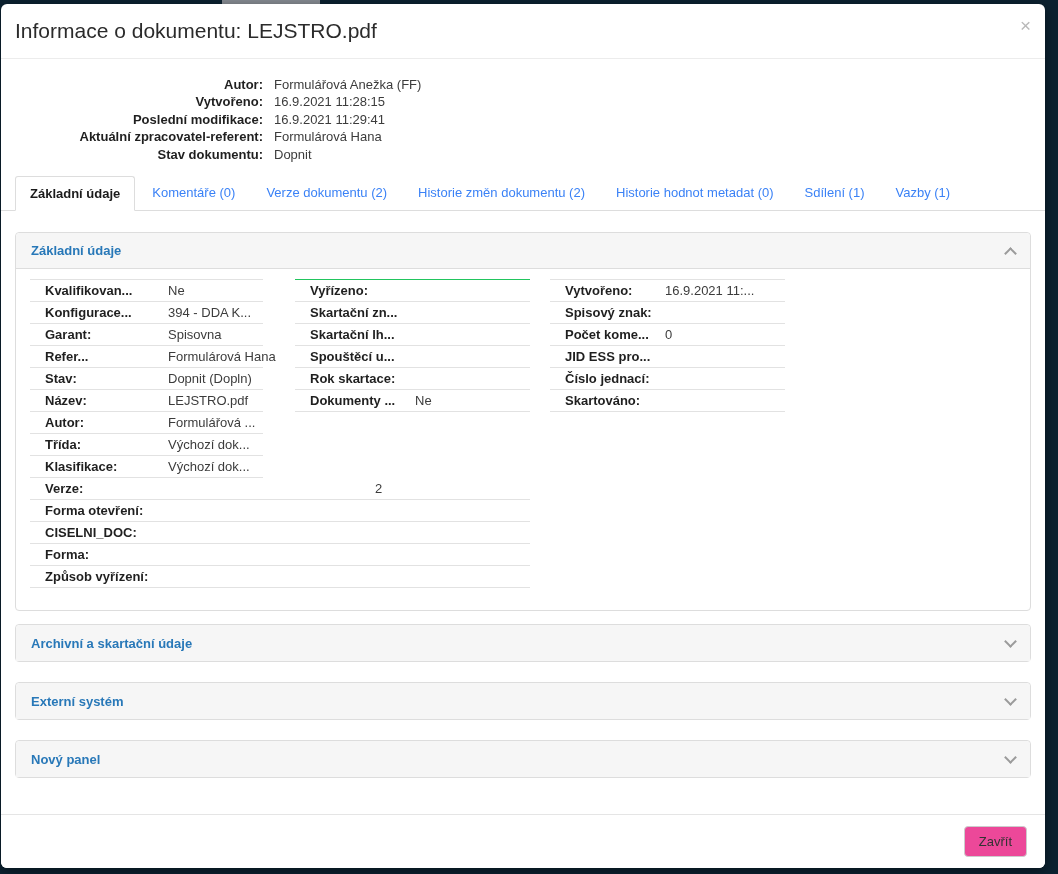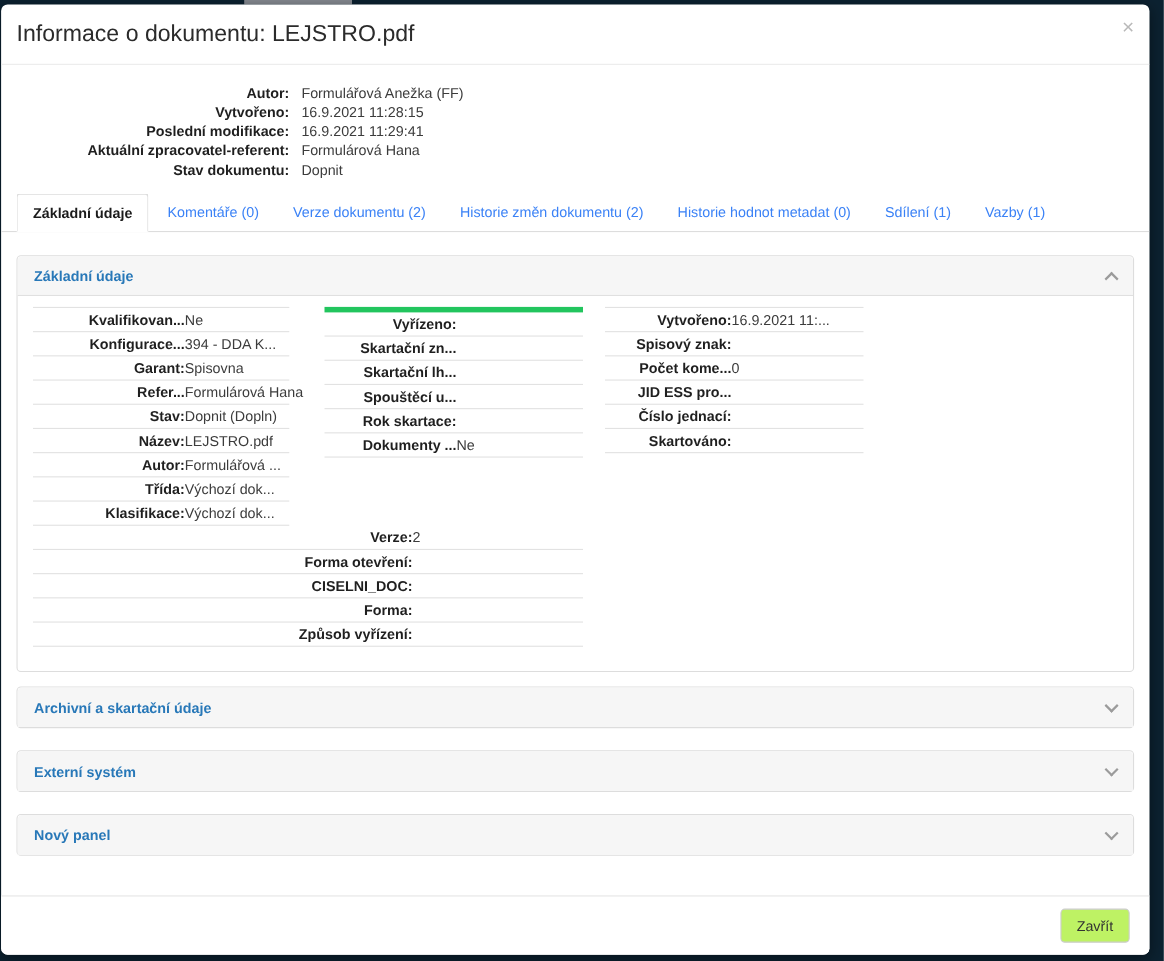--- a/index.html
+++ b/index.html
@@ -40,35 +40,35 @@
   .panel-header{ background:#f6f6f6; height:36px; padding:0 15px; display:flex; align-items:center;
                  justify-content:space-between; border-radius:4px 4px 0 0; cursor:pointer; }
   .panel.expanded > .panel-header{ border-bottom:1px solid #ddd; }
   .panel-title{ color:#2878b8; font-weight:bold; font-size:13px; }
   .chev{ width:9px; height:9px; border-right:2px solid #9b9b9b; border-bottom:2px solid #9b9b9b; flex:0 0 auto; }
   .chev.up{ transform:rotate(-135deg); margin-top:5px; }
   .chev.down{ transform:rotate(45deg); margin-top:-4px; }
 
   
   .panel-body{ padding:10px 0 22px; }
-  .fields{ display:flex; align-items:flex-start; padding-left:14px;text-align:right; }
+  .fields{ display:flex; align-items:flex-start; padding-left:14px; }
   .fleft{ width:500px; flex:0 0 auto; }
   .fcols{ display:flex; align-items:flex-start; }
   .fcol1{ width:233px; flex:0 0 auto; border-top:1px solid #e2e2e2; }
-  .fcol2{ width:235px; flex:0 0 auto; margin-left:32px; border-top:5px solid #22c55e; }
+  .fcol2{ width:235px; flex:0 0 auto; margin-left:32px; border-top:1px solid #22c55e; }
   .fcol3{ width:235px; flex:0 0 auto; margin-left:20px; border-top:1px solid #e2e2e2; }
   .fwide{ width:500px; }
   .frow{ display:flex; align-items:center; height:22px; border-bottom:1px solid #e2e2e2; font-size:13px; }
   .flabel{ font-weight:bold; color:#1f1f1f; white-space:nowrap; padding-left:15px; flex:0 0 auto; }
   .fcol1 .flabel{ width:138px; } .fcol2 .flabel{ width:120px; } .fcol3 .flabel{ width:115px; } .fwide .flabel{ width:345px; }
   .fvalue{ color:#3c3c3c; white-space:nowrap; }
 
   
   .modal-footer{ flex:0 0 auto; border-top:1px solid #e5e5e5; padding:11px 18px; display:flex; justify-content:flex-end; background:#fff; }
-  .btn-close{ font-family:"Liberation Sans",sans-serif; font-size:13px; color:#333; background:#bef264;
+  .btn-close{ font-family:"Liberation Sans",sans-serif; font-size:13px; color:#333; background:#ec4899;
               border:1px solid #ccc; border-radius:4px; padding:7px 14px; cursor:pointer; }
 </style>
 </head>
 <body>
 
 <div class="backdrop-fragment"></div>
 
 <div class="modal">
 
   <div class="modal-header">

